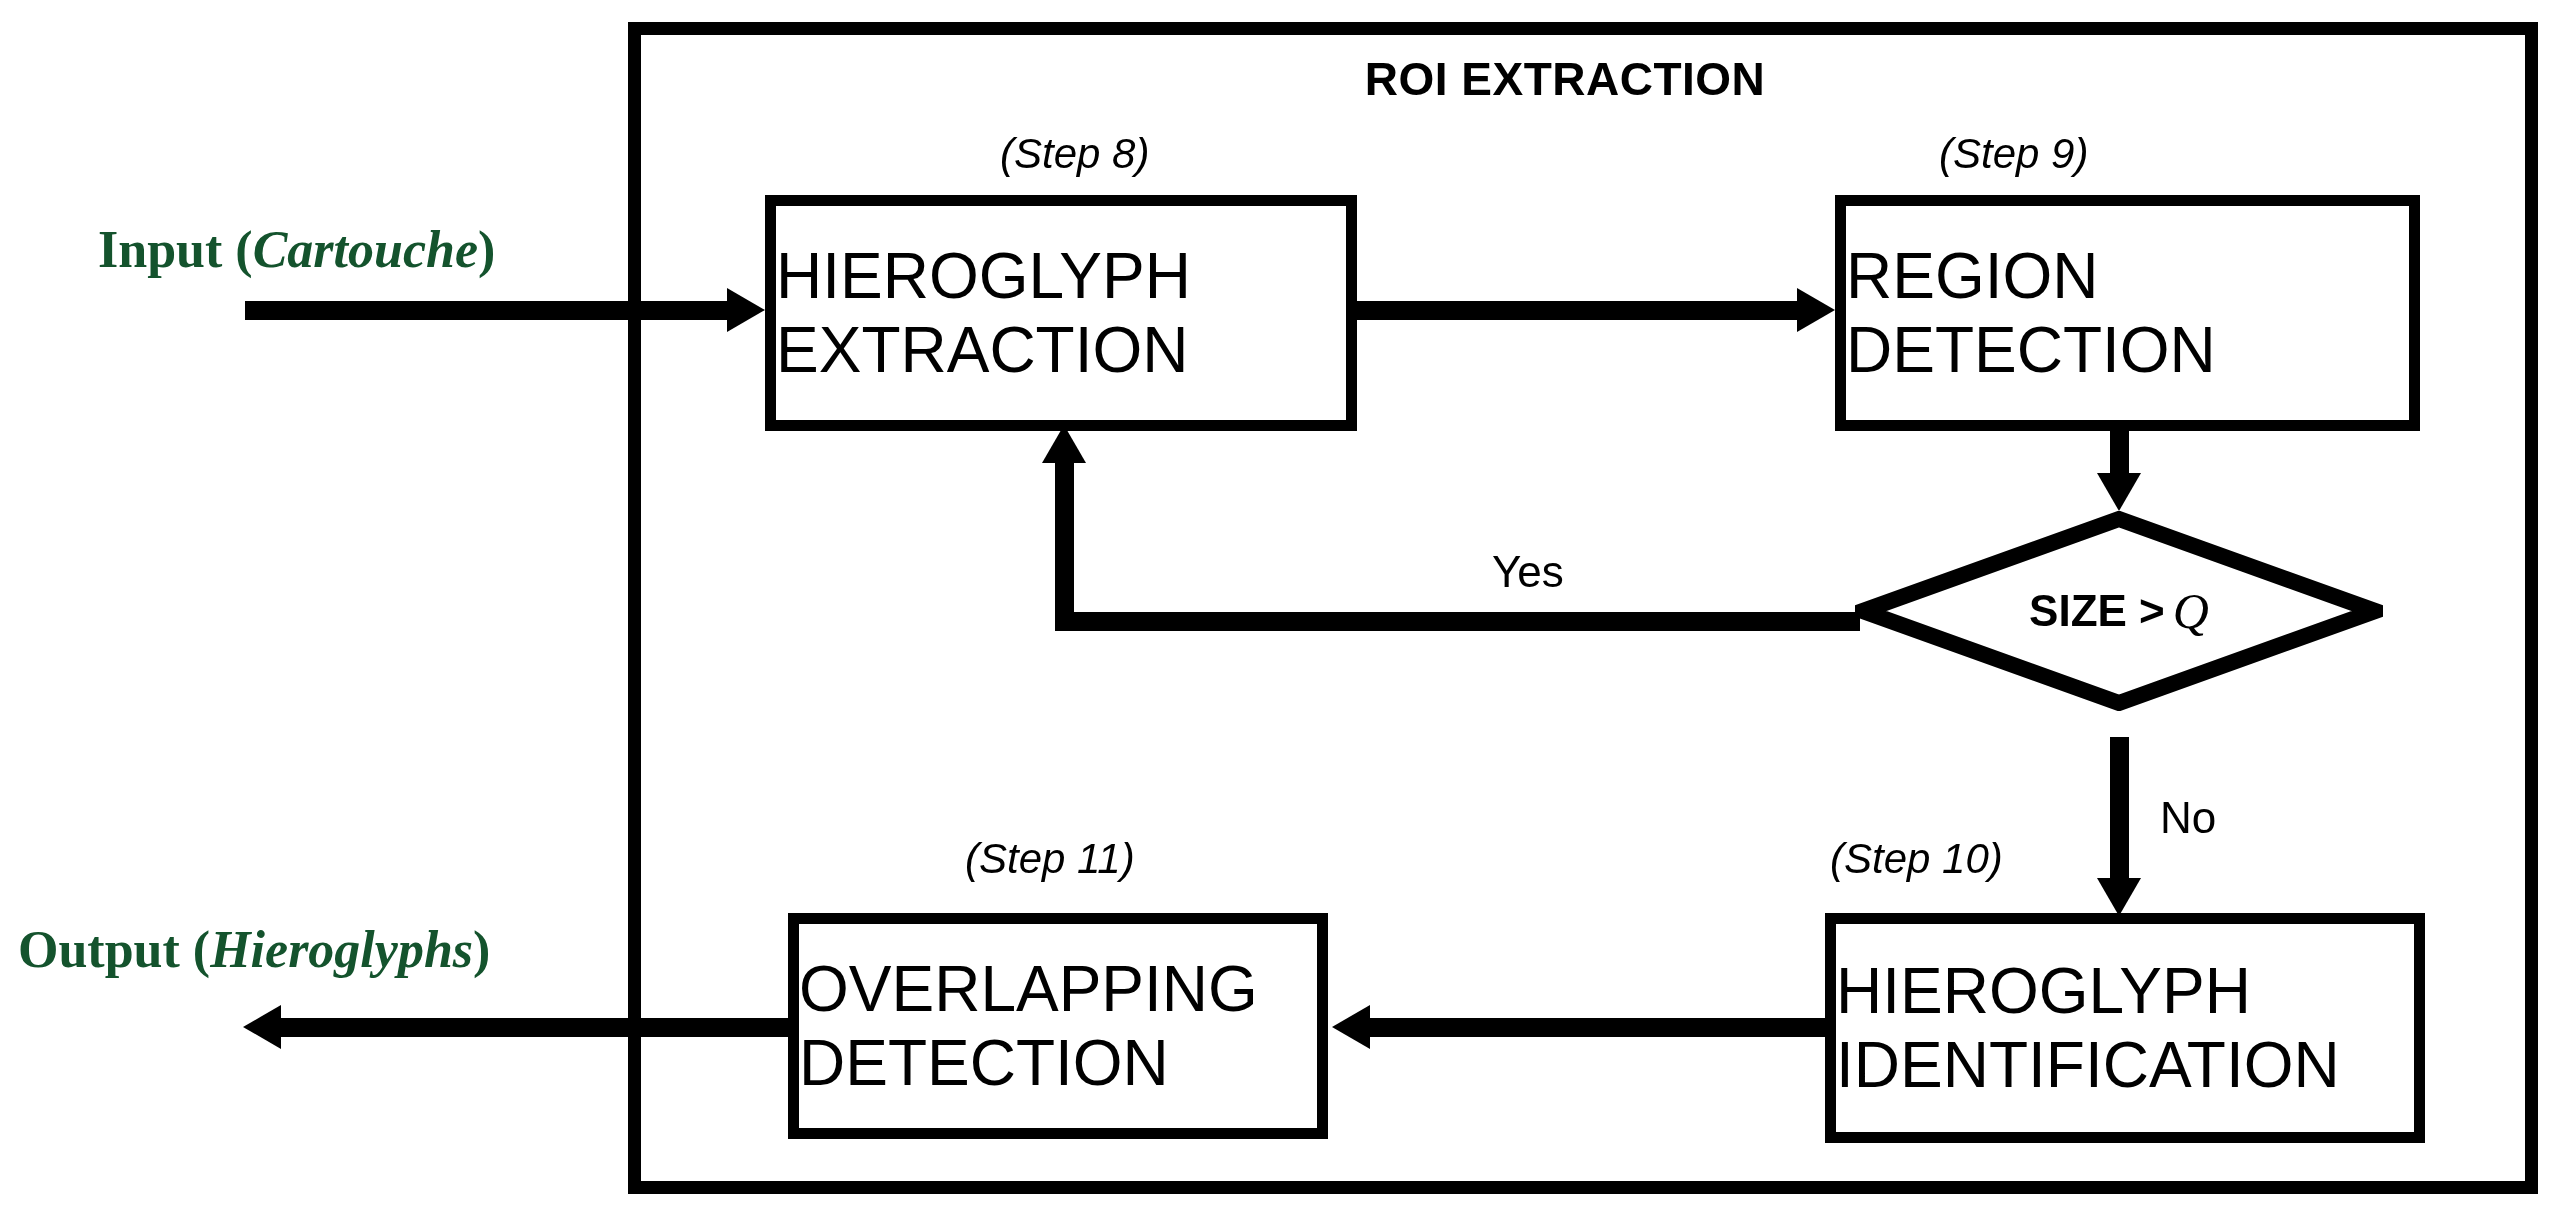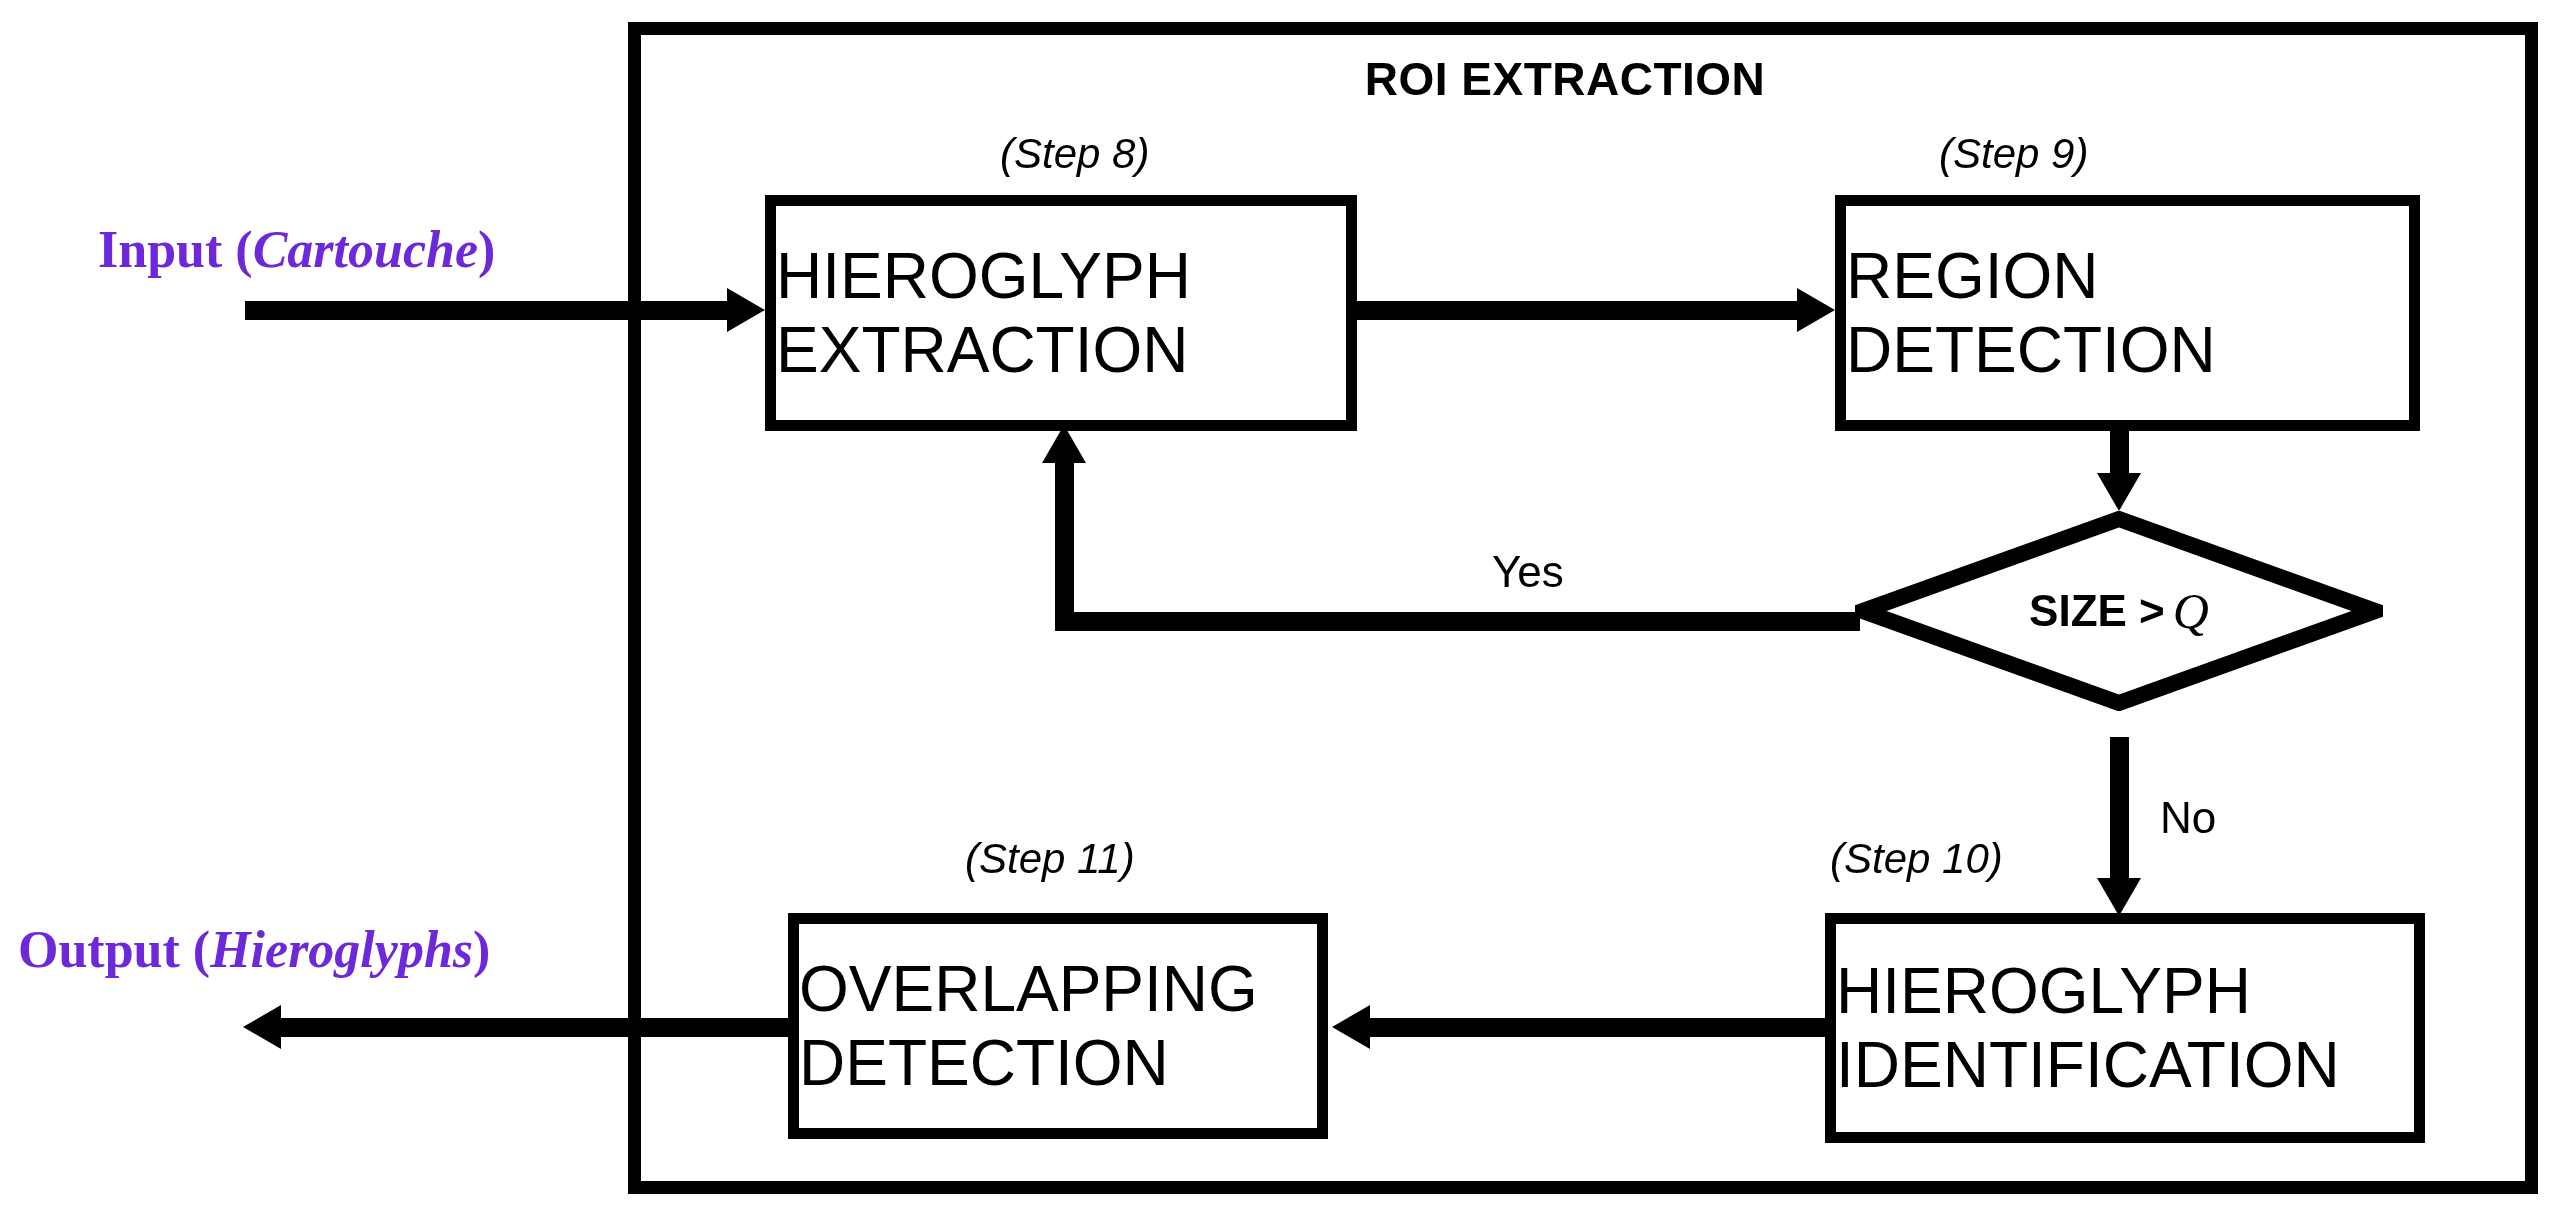--- a/index.html
+++ b/index.html
@@ -116,21 +116,21 @@
     font-size: 50px;
     margin-left: 8px;
   }
 
   
   .io-label {
     position: absolute;
     font-family: "Liberation Serif", serif;
     font-weight: bold;
     font-size: 52px;
-    color: #6d28d9;
+    color: #14532d;
     white-space: nowrap;
     z-index: 6;
   }
   .io-label em { font-style: italic; font-weight: bold; }
   #label-input  { left: 98px; top: 220px; }
   #label-output { left: 18px; top: 920px; }
 
   
   .branch-label {
     position: absolute;

